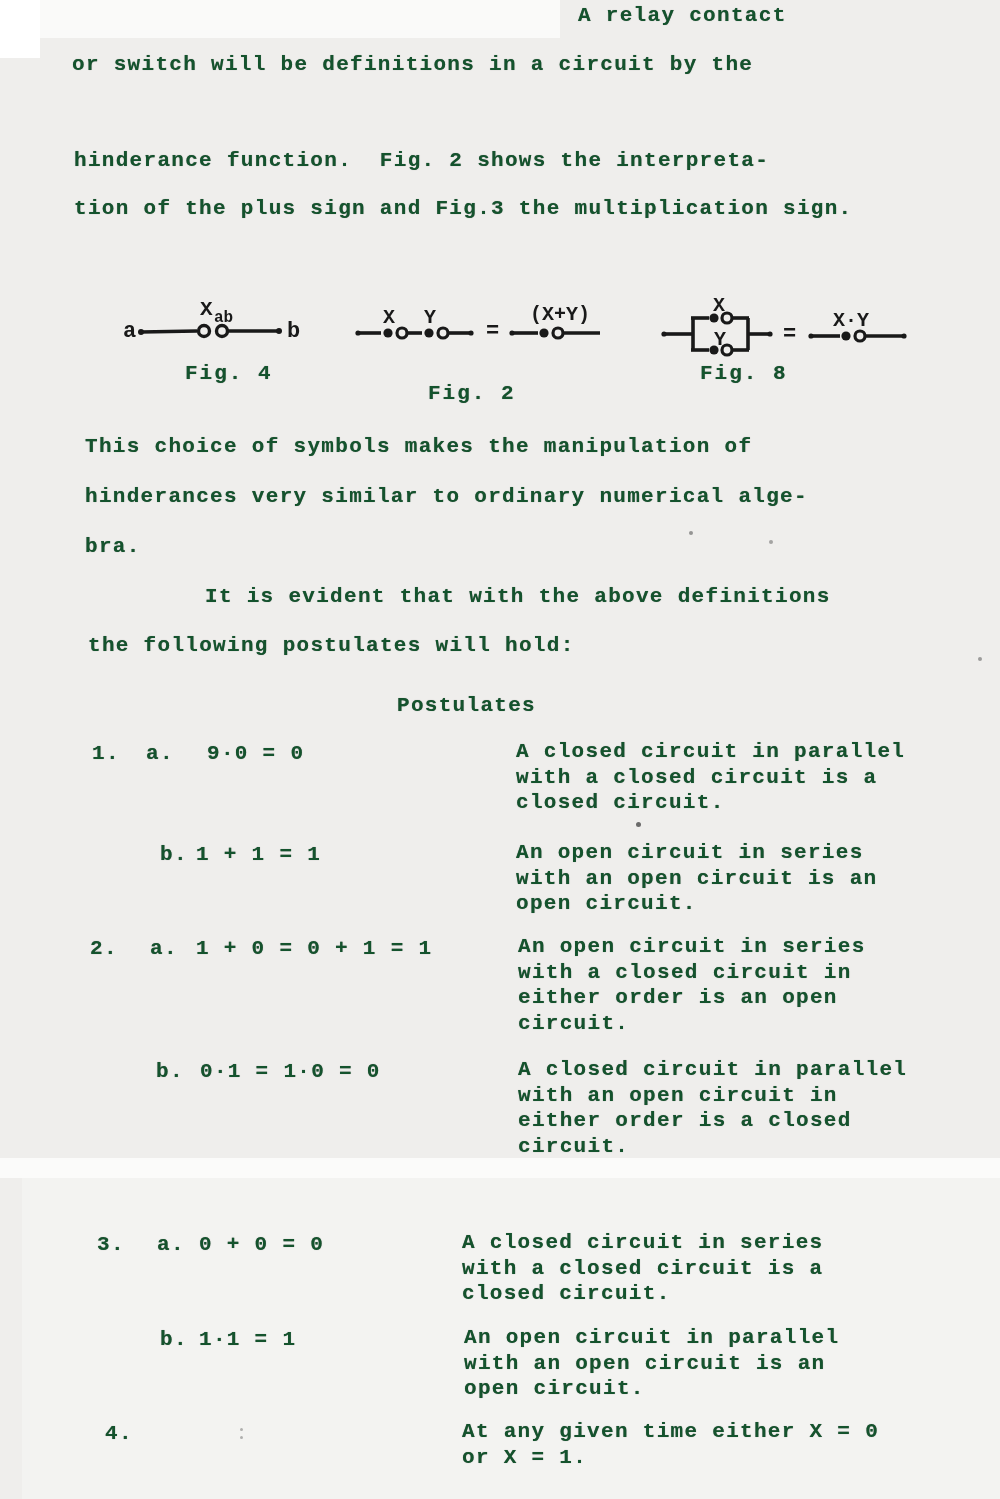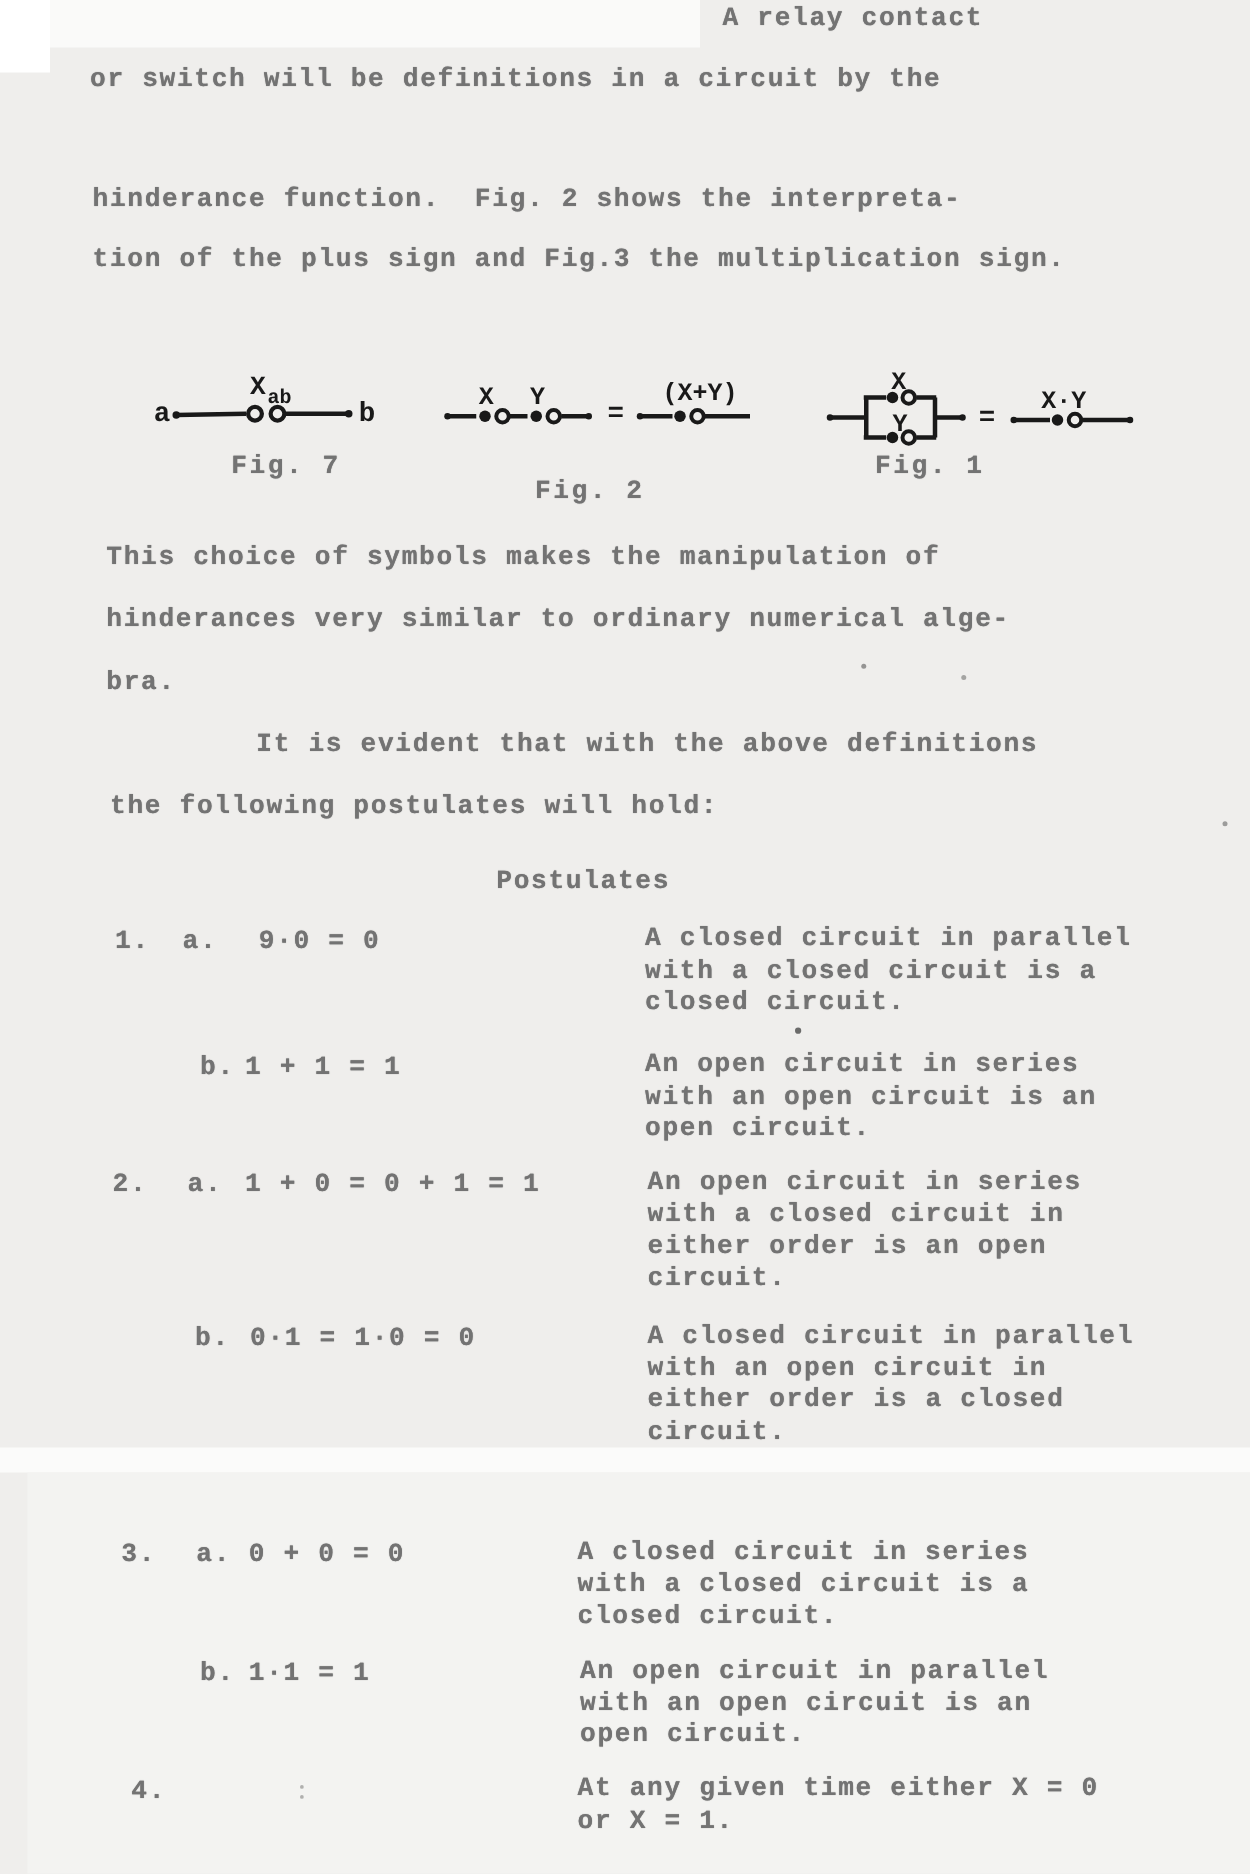--- a/index.html
+++ b/index.html
@@ -1,19 +1,19 @@
 <!DOCTYPE html>
 <html><head>
 <meta charset="utf-8">
 <style>
   html,body{margin:0;padding:0;}
   body{width:1000px;height:1499px;background:#efeeec;position:relative;overflow:hidden;}
   .page{position:absolute;left:0;top:0;width:868px;height:1499px;
         font-family:"Liberation Mono","DejaVu Sans Mono",monospace;
-        font-weight:bold;color:#737373;}
+        font-weight:bold;color:#14532d;}
   .txt{position:absolute;white-space:pre;font-size:21px;letter-spacing:1.3px;
        text-shadow:0 0 0.7px rgba(25,25,25,0.55);}
   .patch{position:absolute;background:#fbfbfa;}
   .patch-left{left:0;top:0;width:40px;height:58px;background:#ffffff;}
   .patch-top{left:40px;top:0;width:520px;height:38px;background:#fafaf9;}
   .seam{position:absolute;left:0;top:1158px;width:1000px;height:20px;background:#fbfbfa;}
   .bottom-sheet{position:absolute;left:22px;top:1178px;width:978px;height:321px;background:#f3f3f1;}
   .prow{position:absolute;left:0;width:1000px;}
   .pnum{position:absolute;font-size:21px;}
   .plet{position:absolute;font-size:21px;}
@@ -49,21 +49,21 @@
     <circle class="fill" cx="26" cy="47" r="3"></circle>
     <line x1="26" y1="47" x2="82" y2="46" stroke-width="3.6"></line>
     <circle class="open" cx="89" cy="46" r="5.5" stroke-width="3.4"></circle>
     <circle class="open" cx="107" cy="46" r="5.5" stroke-width="3.4"></circle>
     <line x1="113" y1="46" x2="164" y2="46" stroke-width="3.6"></line>
     <circle class="fill" cx="164" cy="46" r="3"></circle>
     <text x="172" y="52" font-size="22">b</text>
     <text x="85" y="30" font-size="21">X</text>
     <text x="99" y="37" font-size="16">ab</text>
   </svg>
-  <div class="caption" style="left:185px;top:362px">Fig. 7</div>
+  <div class="caption" style="left:185px;top:362px">Fig. 4</div>
 
   <svg style="left:350px;top:283px" width="270" height="70" viewBox="0 0 270 70">
     <circle class="fill" cx="8" cy="50" r="2.6"></circle>
     <line x1="8" y1="50" x2="31" y2="50" stroke-width="3.6"></line>
     <circle class="fill" cx="38" cy="50" r="4.6"></circle>
     <circle class="open" cx="52" cy="50" r="5" stroke-width="3.2"></circle>
     <line x1="58" y1="50" x2="72" y2="50" stroke-width="3.6"></line>
     <circle class="fill" cx="79" cy="50" r="4.6"></circle>
     <circle class="open" cx="93" cy="50" r="5" stroke-width="3.2"></circle>
     <line x1="99" y1="50" x2="122" y2="50" stroke-width="3.6"></line>
@@ -99,21 +99,21 @@
     <text x="59" y="67" font-size="20">Y</text>
     <text x="128" y="62" font-size="22">=</text>
     <circle class="fill" cx="156" cy="58" r="2.6"></circle>
     <line x1="156" y1="58" x2="185" y2="58" stroke-width="3.6"></line>
     <circle class="fill" cx="191" cy="58" r="4.6"></circle>
     <circle class="open" cx="205" cy="58" r="5" stroke-width="3.2"></circle>
     <line x1="211" y1="58" x2="250" y2="58" stroke-width="3.6"></line>
     <circle class="fill" cx="249" cy="58" r="2.6"></circle>
     <text x="178" y="48" font-size="20">X·Y</text>
   </svg>
-  <div class="caption" style="left:700px;top:362px">Fig. 1</div>
+  <div class="caption" style="left:700px;top:362px">Fig. 8</div>
 
   <div class="txt" style="left:85px;top:435px">This choice of symbols makes the manipulation of</div>
   <div class="txt" style="left:85px;top:485px">hinderances very similar to ordinary numerical alge-</div>
   <div class="txt" style="left:85px;top:535px">bra.</div>
   <div class="txt" style="left:88px;top:634px">the following postulates will hold:</div>
   <div class="txt" style="left:205px;top:585px">It is evident that with the above definitions</div>
 
   <div class="txt" style="left:397px;top:694px">Postulates</div>
 
   <div class="prow" style="top:742px">

